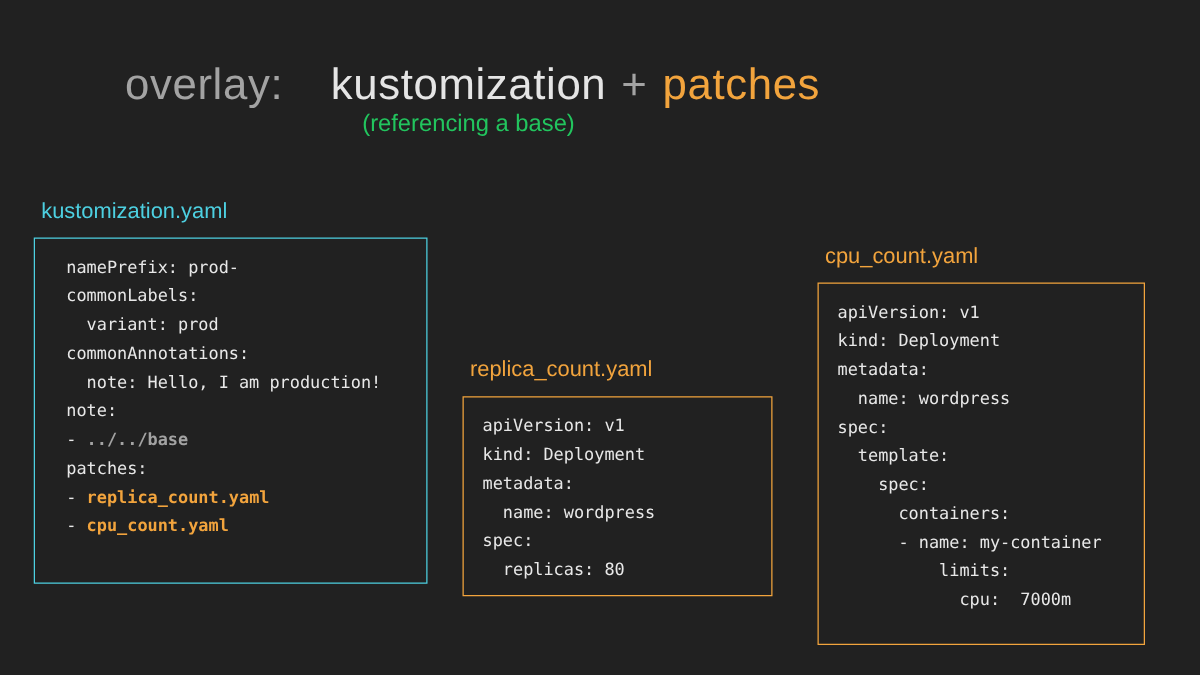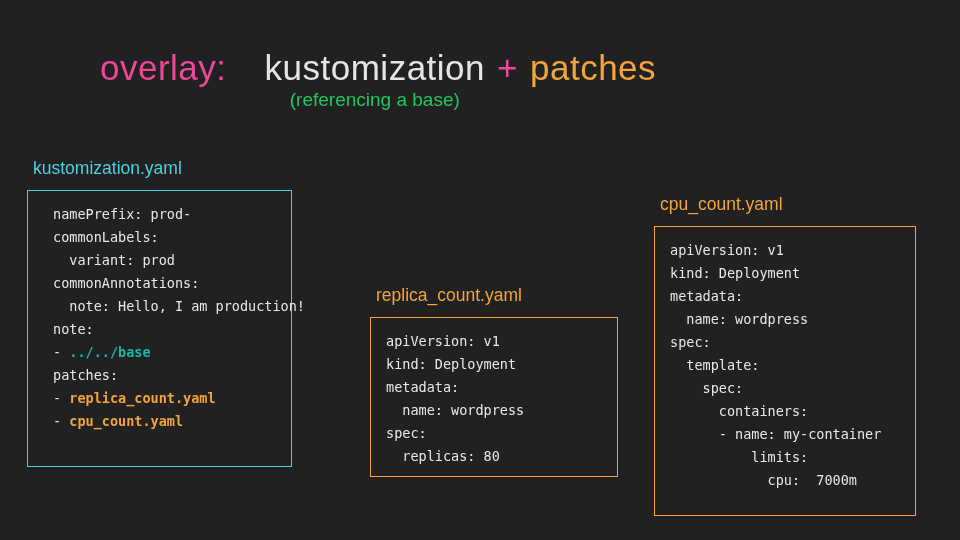--- a/index.html
+++ b/index.html
@@ -21,21 +21,21 @@
   
   .title-row {
     position: absolute;
     left: 100px;
     top: 48px;
     display: flex;
     align-items: baseline;
     white-space: nowrap;
   }
   .t-big { font-size: 35px; line-height: 40px; letter-spacing: 0.5px; }
-  .t-gray { color: #ec4899; }
+  .t-gray { color: #a3a3a3; }
   .t-cyan { color: #e5e5e5; }
   .t-orange { color: #f2a43d; }
   .t-overlay { margin-right: 38px; }
   .t-plus { margin: 0 12px; }
   .t-more { font-size: 21px; color: #f2a43d; margin-left: 13px; }
   .t-kustom-wrap { position: relative; display: inline-block; }
   .t-subtitle {
     position: absolute;
     top: 41px;
     left: 50%;
@@ -62,26 +62,26 @@
   .accent-orange .box-label { color: #f2a43d; }
   .accent-orange .code-box { border-color: #f2a43d; padding-left: 15px; }
 
   .code-line {
     font-family: "DejaVu Sans Mono", monospace;
     font-size: 13.5px;
     line-height: 23px;
     color: #e8e8e8;
     white-space: pre;
   }
-  .seg-cyan { color: #14b8a6; }
+  .seg-cyan { color: #a3a3a3; }
   .seg-orange { color: #f2a43d; }
   .seg-bold { font-weight: bold; }
 
   #box-kustomization { left: 27px; top: 158px; }
-  #box-kustomization .code-box { width: 265px; height: 277px; }
+  #box-kustomization .code-box { width: 315px; height: 277px; }
   #box-replica { left: 370px; top: 285px; }
   #box-replica .code-box { width: 248px; height: 160px; }
   #box-cpu { left: 654px; top: 194px; }
   #box-cpu .code-box { width: 262px; height: 290px; }
 </style>
 </head>
 <body>
 
 <div class="slide">
 

